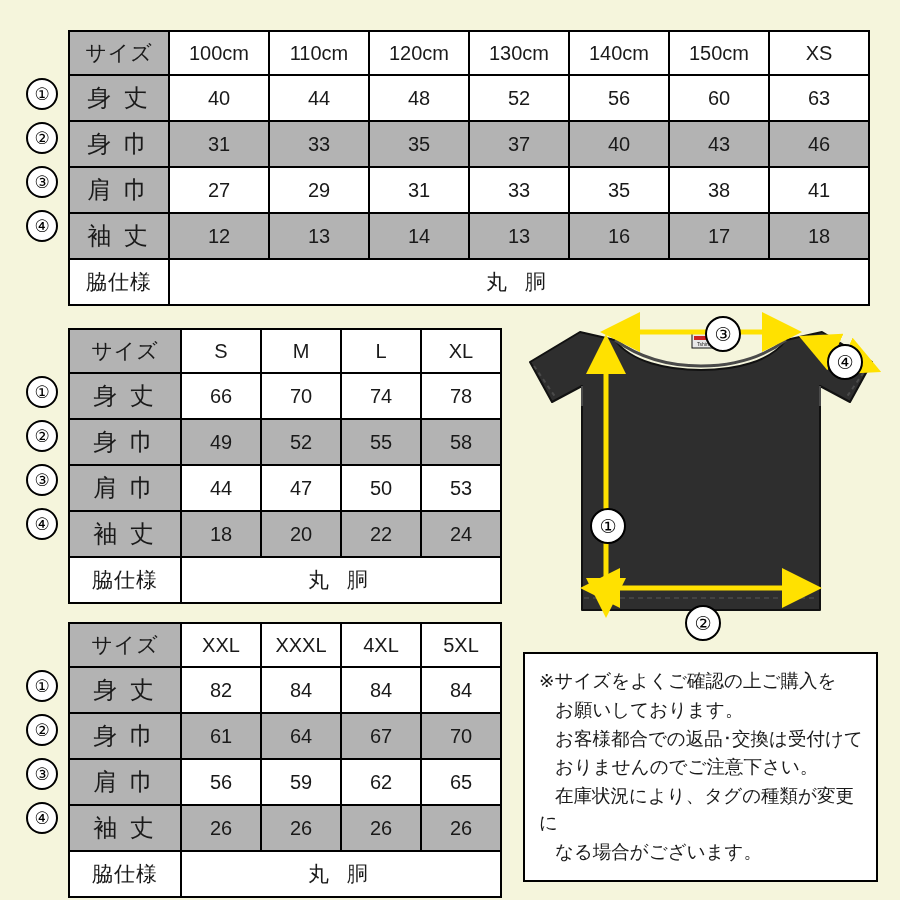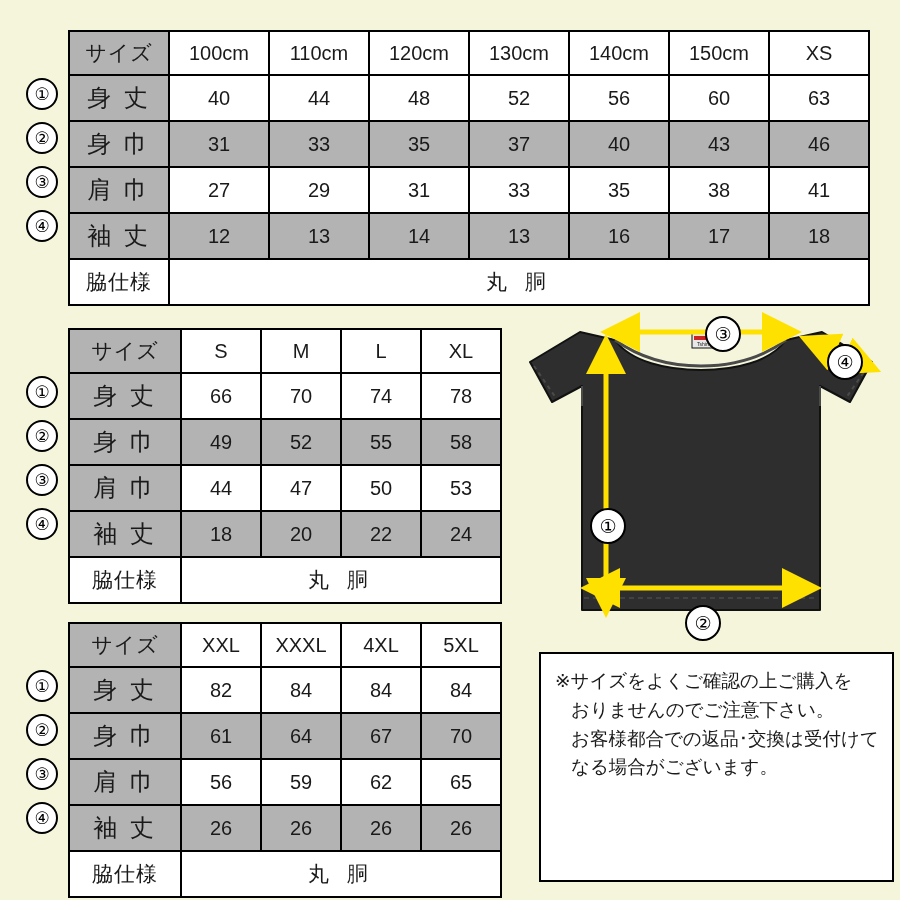--- a/index.html
+++ b/index.html
@@ -95,21 +95,21 @@
     font-size: 19px;
     line-height: 32px;
     text-align: center;
     font-family: "DejaVu Sans", sans-serif;
     z-index: 5;
   }
 
   
   .notice {
     position: absolute;
-    left: 539px;
+    left: 523px;
     top: 652px;
     width: 355px;
     height: 230px;
     background: #ffffff;
     border: 2px solid #000;
     box-sizing: border-box;
     padding: 14px 12px 10px 14px;
   }
   .notice p {
     margin: 0 0 2px 0;
@@ -354,18 +354,20 @@
     </svg>
 
     <span class="marker" style="left:185px; top:6px;">③</span>
     <span class="marker" style="left:307px; top:34px;">④</span>
     <span class="marker" style="left:70px;  top:198px;">①</span>
     <span class="marker" style="left:165px; top:295px;">②</span>
   </div>
 
   <div class="notice">
     <p>※サイズをよくご確認の上ご購入を</p>
+    <p class="indent">お願いしております。</p>
+    <p class="indent">お客様都合での返品･交換は受付けて</p>
     <p class="indent">おりませんのでご注意下さい。</p>
-    <p class="indent">お客様都合での返品･交換は受付けて</p>
+    <p class="indent">在庫状況により、タグの種類が変更に</p>
     <p class="indent">なる場合がございます。</p>
   </div>
 
 </div>
 
 </body></html>

